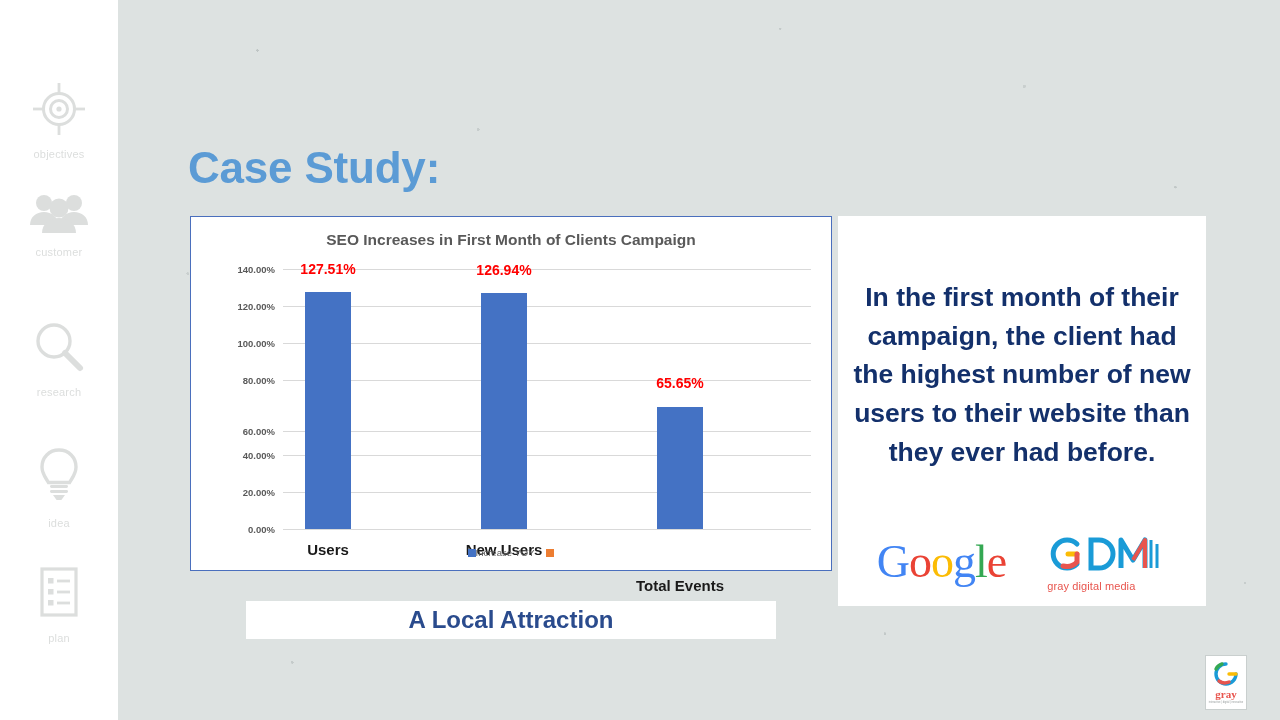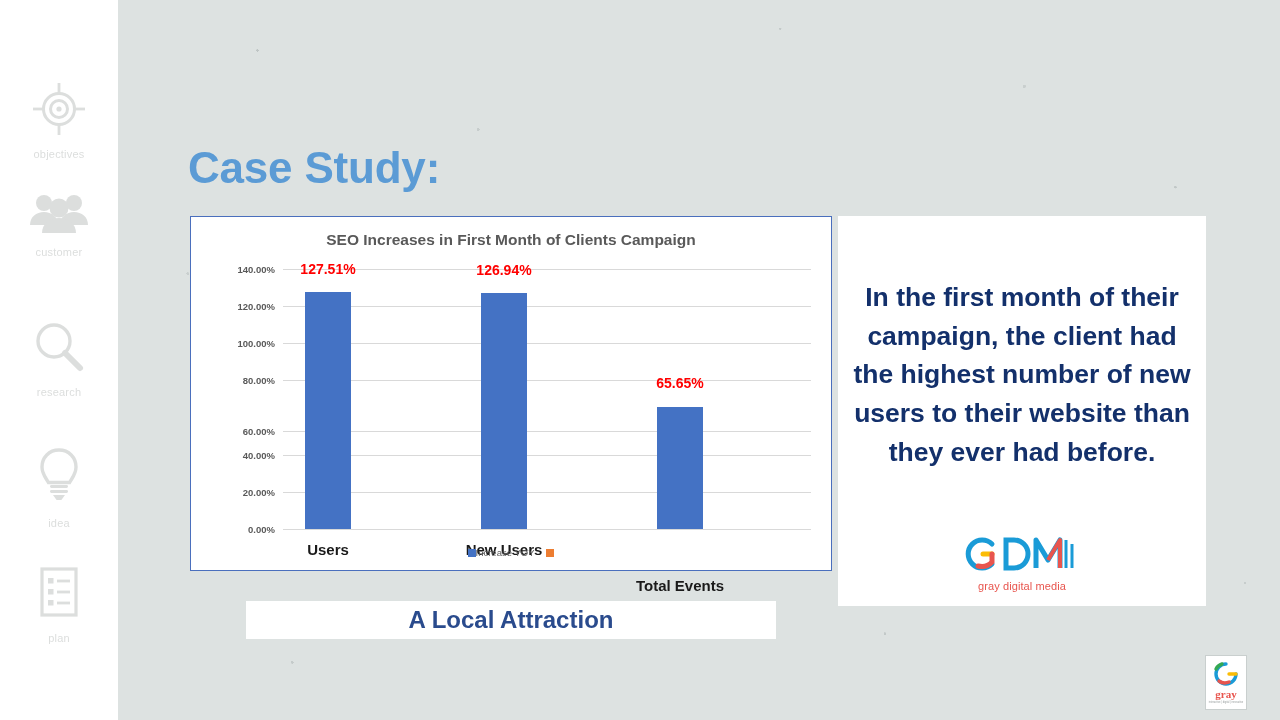--- a/index.html
+++ b/index.html
@@ -184,21 +184,21 @@
     justify-content: space-around;
     padding: 0 18px;
     box-sizing: border-box;
   }
   .google-logo {
     font-family: "Liberation Serif", serif;
     font-size: 46px;
     letter-spacing: -1px;
     line-height: 1;
   }
-  .gdm-wrap { text-align: center; line-height: 1; }
+  .gdm-wrap { line-height: 1; }
   .gdm-tag {
     font-size: 11px;
     color: #e8554e;
     margin-top: 2px;
     letter-spacing: .1px;
   }
 
   
   .gray-badge {
     position: absolute;
@@ -356,20 +356,23 @@
 
   <div class="caption">
     <span>A Local Attraction</span>
   </div>
 
   <div class="right-panel">
     <div class="rp-text">In the first month of their campaign, the client had the highest number of new users to their website than they ever had before.</div>
 
     <div class="logos">
 
+      <div class="google-logo">
+        <span style="color:#4285f4;">G</span><span style="color:#ea4335;">o</span><span style="color:#fbbc05;">o</span><span style="color:#4285f4;">g</span><span style="color:#34a853;">l</span><span style="color:#ea4335;">e</span>
+      </div>
 
       <div class="gdm-wrap">
         <svg width="120" height="44" viewBox="0 0 120 44">
           <path d="M30 12a14 14 0 1 0 0 20" fill="none" stroke="#1a9bd7" stroke-width="5" stroke-linecap="round"></path>
           <path d="M30 22h-9" fill="none" stroke="#fbbc05" stroke-width="5" stroke-linecap="round"></path>
           <path d="M16 34a14 14 0 0 0 14-4V22" fill="none" stroke="#e8554e" stroke-width="5" stroke-linecap="round"></path>
           <path d="M44 8v28h8a14 14 0 0 0 0-28z" fill="none" stroke="#1a9bd7" stroke-width="5"></path>
           <path d="M74 36V8l12 20L98 8v28" fill="none" stroke="#1a9bd7" stroke-width="5" stroke-linejoin="round"></path>
           <path d="M86 28L98 8v28" fill="none" stroke="#e8554e" stroke-width="4" stroke-linejoin="round"></path>
           <line x1="104" y1="8" x2="104" y2="36" stroke="#1a9bd7" stroke-width="3"></line>

